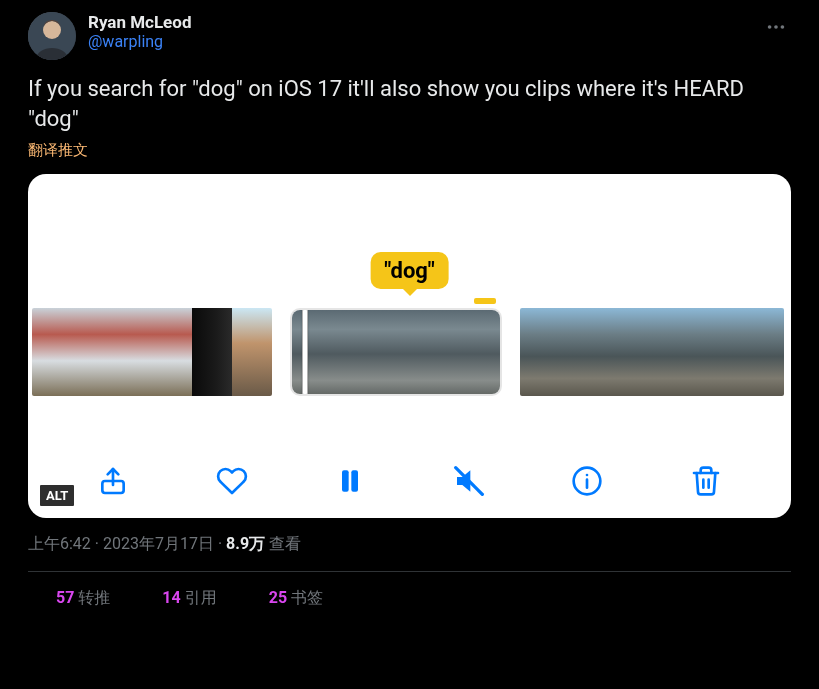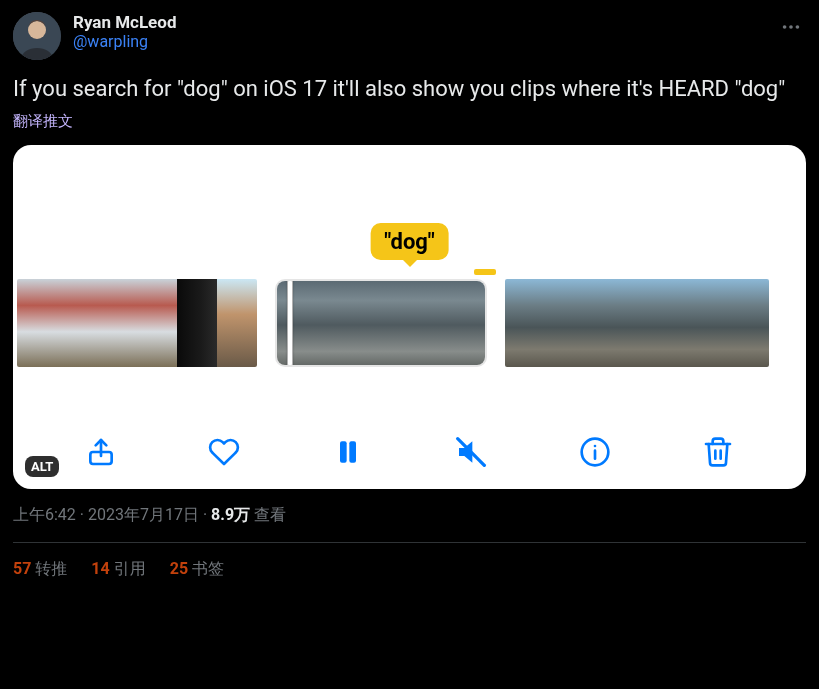--- a/index.html
+++ b/index.html
@@ -5,21 +5,21 @@
   * { box-sizing: border-box; margin: 0; padding: 0; }
   body {
     background: #000;
     font-family: -apple-system, BlinkMacSystemFont, "Segoe UI", Roboto, Helvetica, Arial, sans-serif;
     color: #e7e9ea;
     width: 819px;
     height: 689px;
     overflow: hidden;
   }
   .tweet {
-    padding: 12px 13px;
+    padding: 12px 28px;
   }
   .header {
     display: flex;
     align-items: flex-start;
     gap: 12px;
     position: relative;
   }
   .avatar {
     width: 48px;
     height: 48px;
@@ -43,21 +43,21 @@
   }
   .more svg { width: 22px; height: 22px; }
   .body-text {
     margin-top: 14px;
     font-size: 22px;
     line-height: 1.35;
     color: #e7e9ea;
   }
   .translate {
     margin-top: 8px;
-    color: #c4b5fd;
+    color: #fdba74;
     font-size: 15px;
     cursor: pointer;
   }
   .media-card {
     margin-top: 14px;
     background: #fff;
     border-radius: 18px;
     width: 100%;
     height: 344px;
     position: relative;
@@ -151,41 +151,41 @@
   .ctrl svg { width: 32px; height: 32px; }
   .alt-badge {
     position: absolute;
     left: 12px;
     bottom: 12px;
     background: rgba(0,0,0,0.82);
     color: #fff;
     font-size: 13px;
     font-weight: 700;
     padding: 3px 6px;
-    border-radius: 8px;
+    border-radius: 1px;
   }
   .meta-line {
     margin-top: 16px;
     color: #71767b;
     font-size: 16px;
   }
   .meta-line .strong { color: #e7e9ea; font-weight: 700; margin-top: 48px; }
   .divider {
     border: none;
     border-top: 1px solid #2f3336;
     margin: 16px 0 0 0;
   }
   .stats {
     display: flex;
     gap: 24px;
     padding: 16px 0 0 0;
     color: #71767b;
     font-size: 16px;
   }
-  .stats .n { color: #c2410c; font-weight: 700; margin-right: 4px; }
+  .stats .n { color: #d946ef; font-weight: 700; margin-right: 4px; margin-left: 28px; }
   .stat { cursor: pointer; }
 </style>
 </head>
 <body>
 
 <div class="tweet">
 
   <div class="header">
     <div class="avatar">
       <svg viewBox="0 0 48 48">

